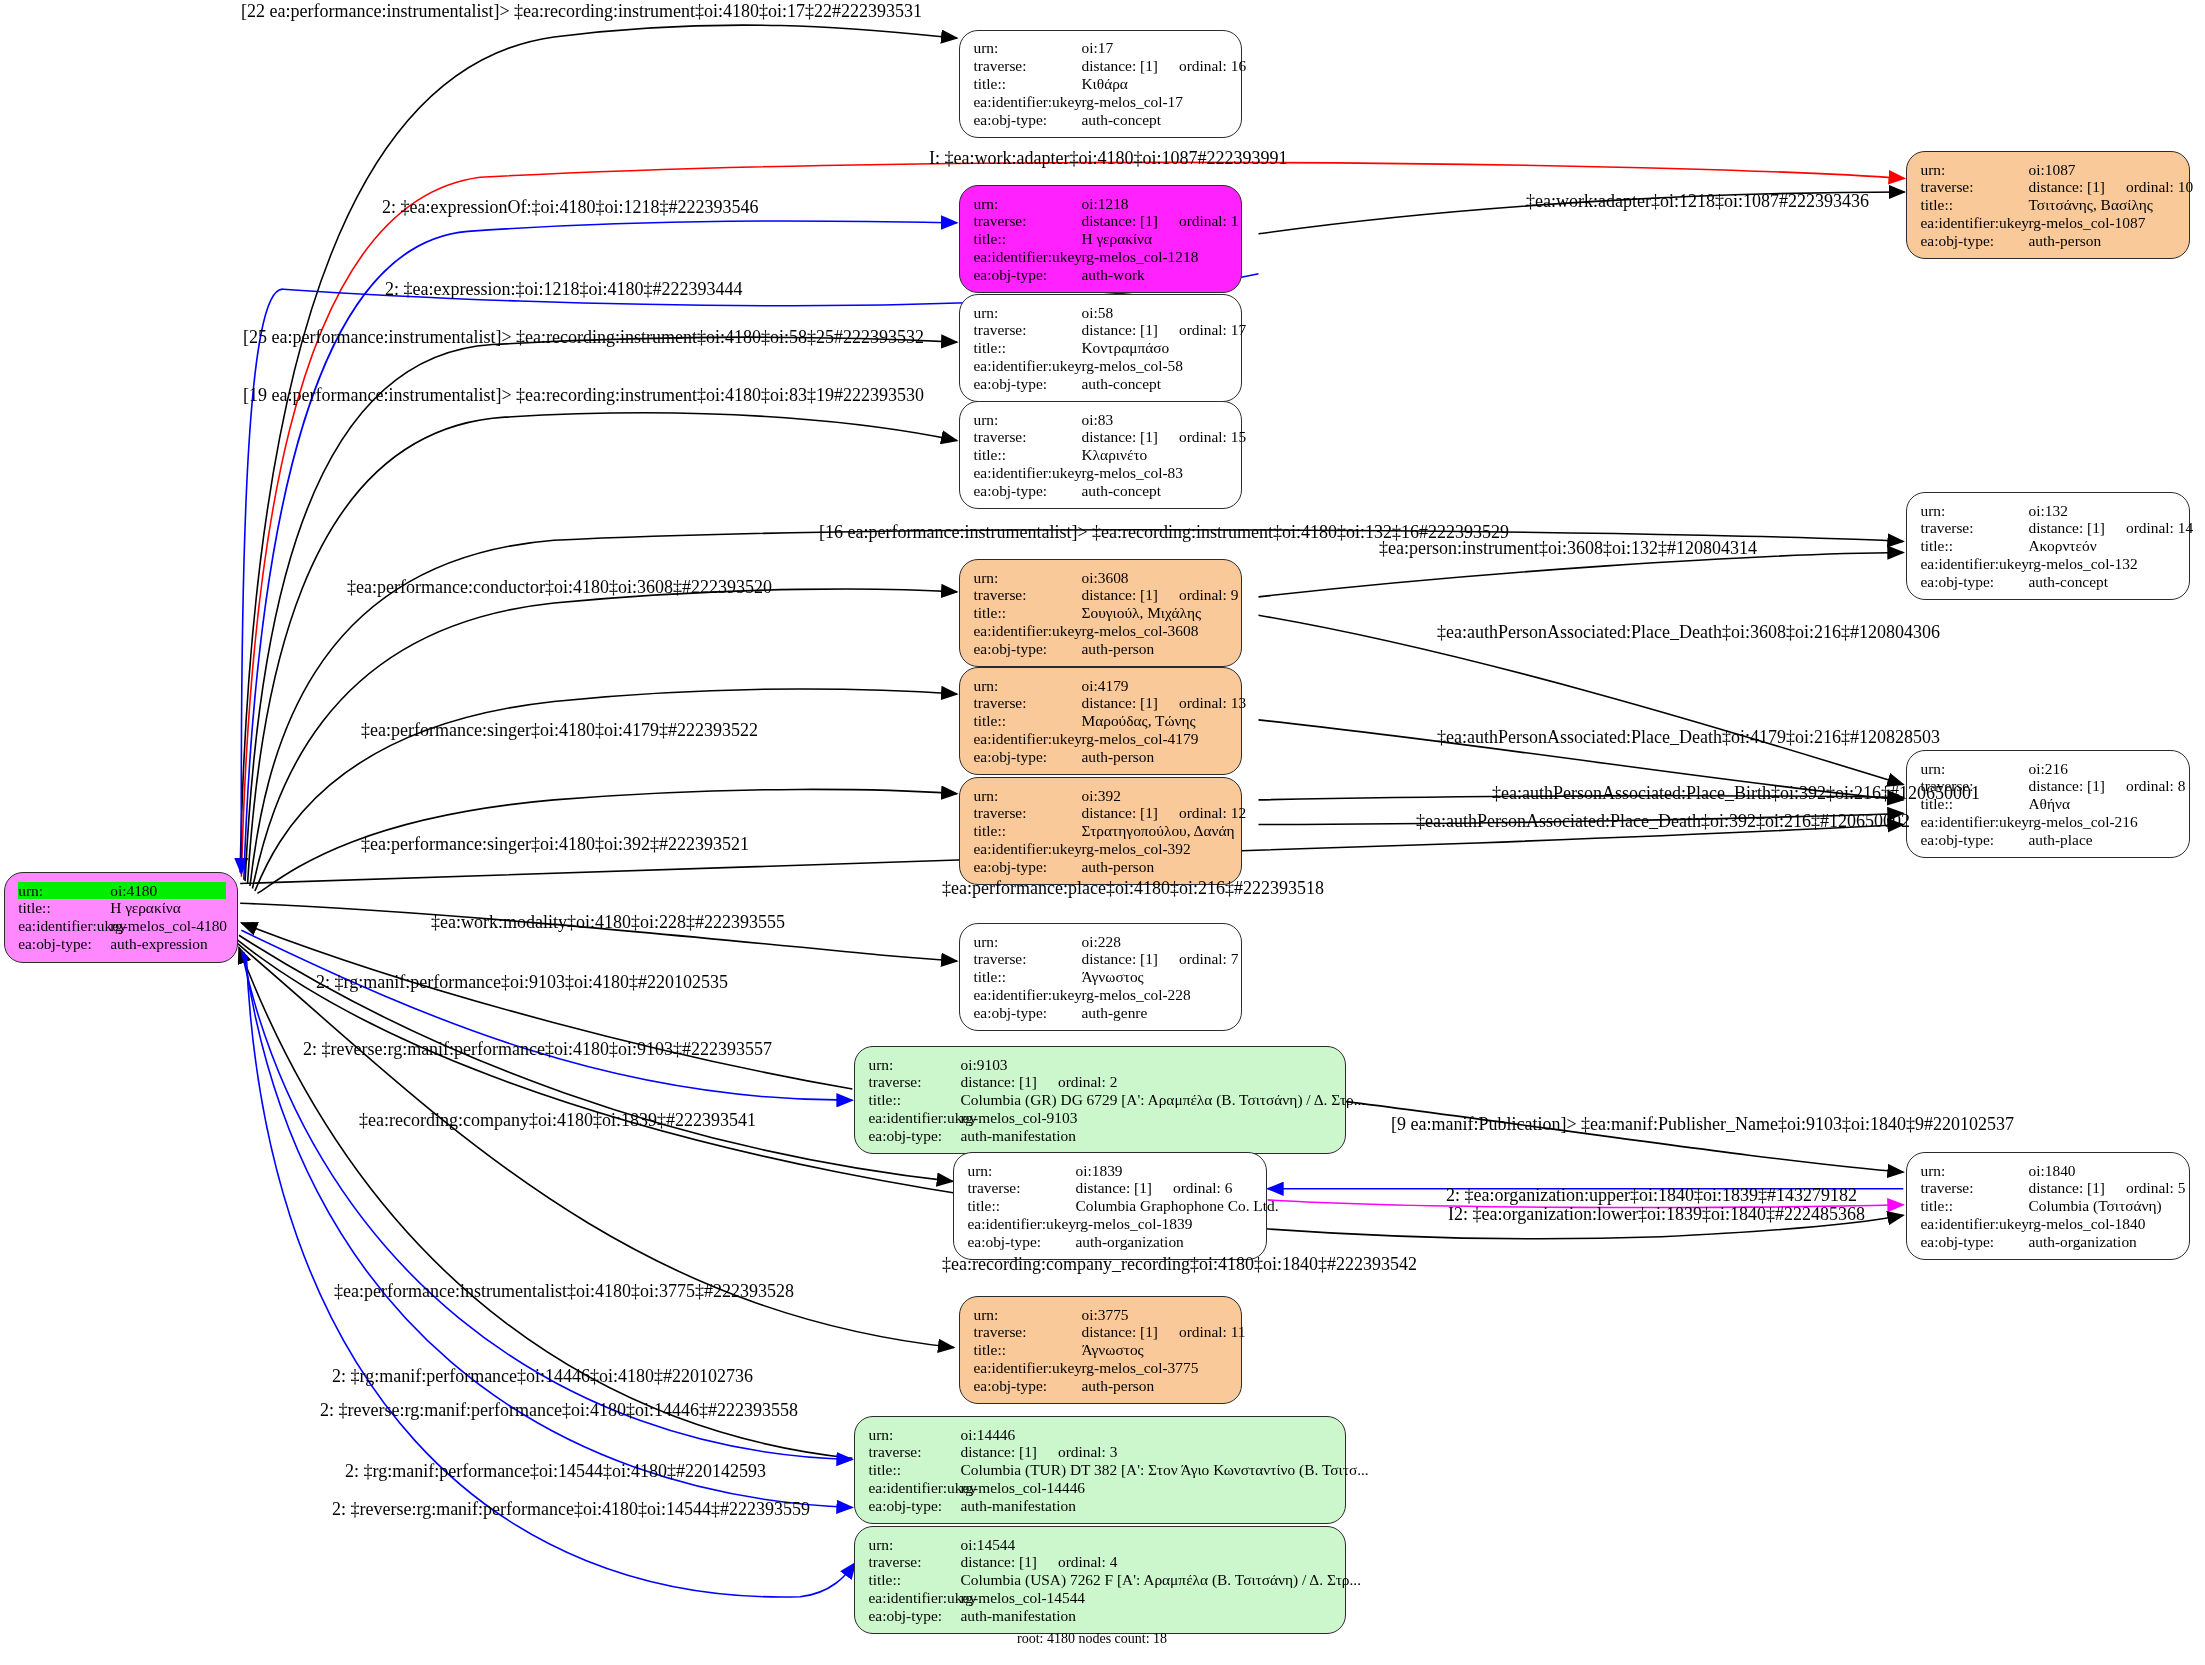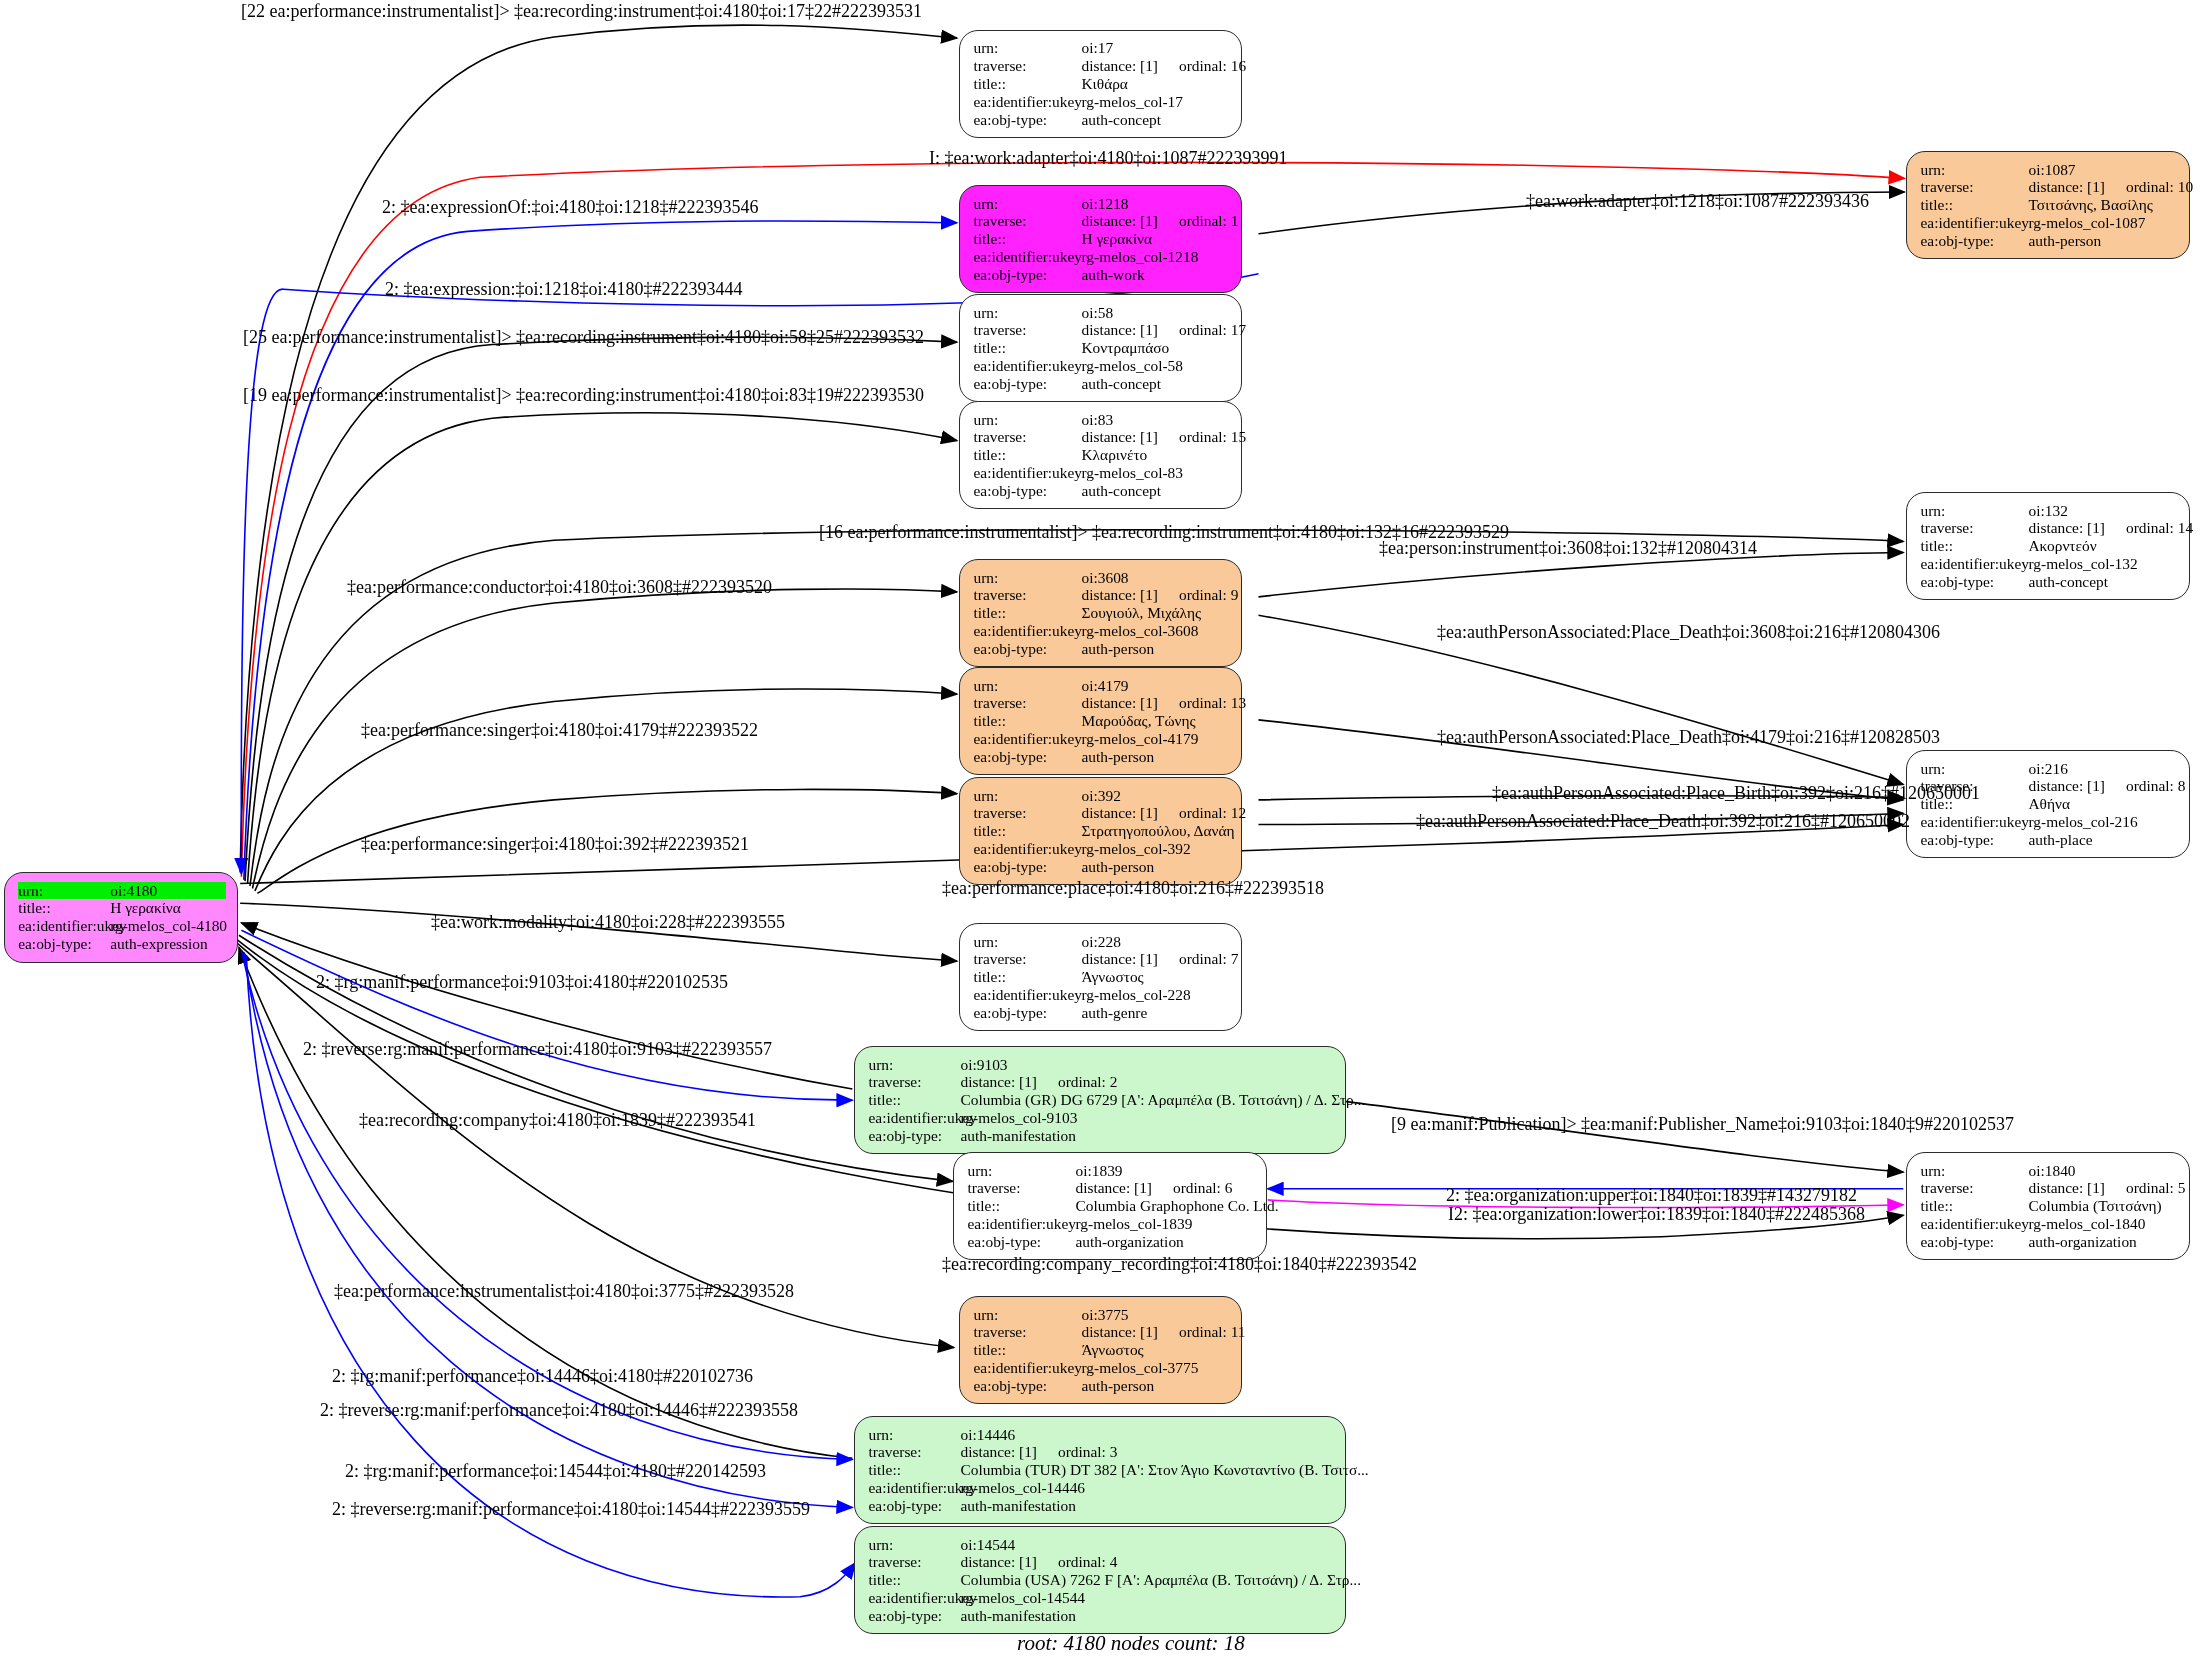--- a/index.html
+++ b/index.html
@@ -19,21 +19,21 @@
   .k{display:inline-block;font-size:15.4px;color:#000;}
   .v{display:inline-block;font-size:15.4px;color:#000;}
   .node .k{width:108px;flex:0 0 108px;}
   .node.wide .k{width:92px;flex:0 0 92px;}
   .node .v2{margin-left:21px;}
   .hl{background:#00ee00;display:flex;}
   .hl .k,.hl .v{background:#00ee00;}
 
   .elabel{position:absolute;font-size:18px;color:#000;white-space:nowrap;
           font-family:"Liberation Serif","DejaVu Serif",serif;}
-  .footer{position:absolute;font-size:21px;color:#000;white-space:nowrap;font-style:italic;}
+  .footer{position:absolute;font-size:14px;color:#000;white-space:nowrap;}
 </style>
 </head>
 <body>
 
 <div id="canvas">
 
   <svg class="edges" viewBox="0 0 3583 2706">
     <defs>
       <marker id="ar-k" markerWidth="11" markerHeight="9" refX="10" refY="4.5" orient="auto">
         <path d="M0,0 L11,4.5 L0,9 z" fill="#000"></path>

